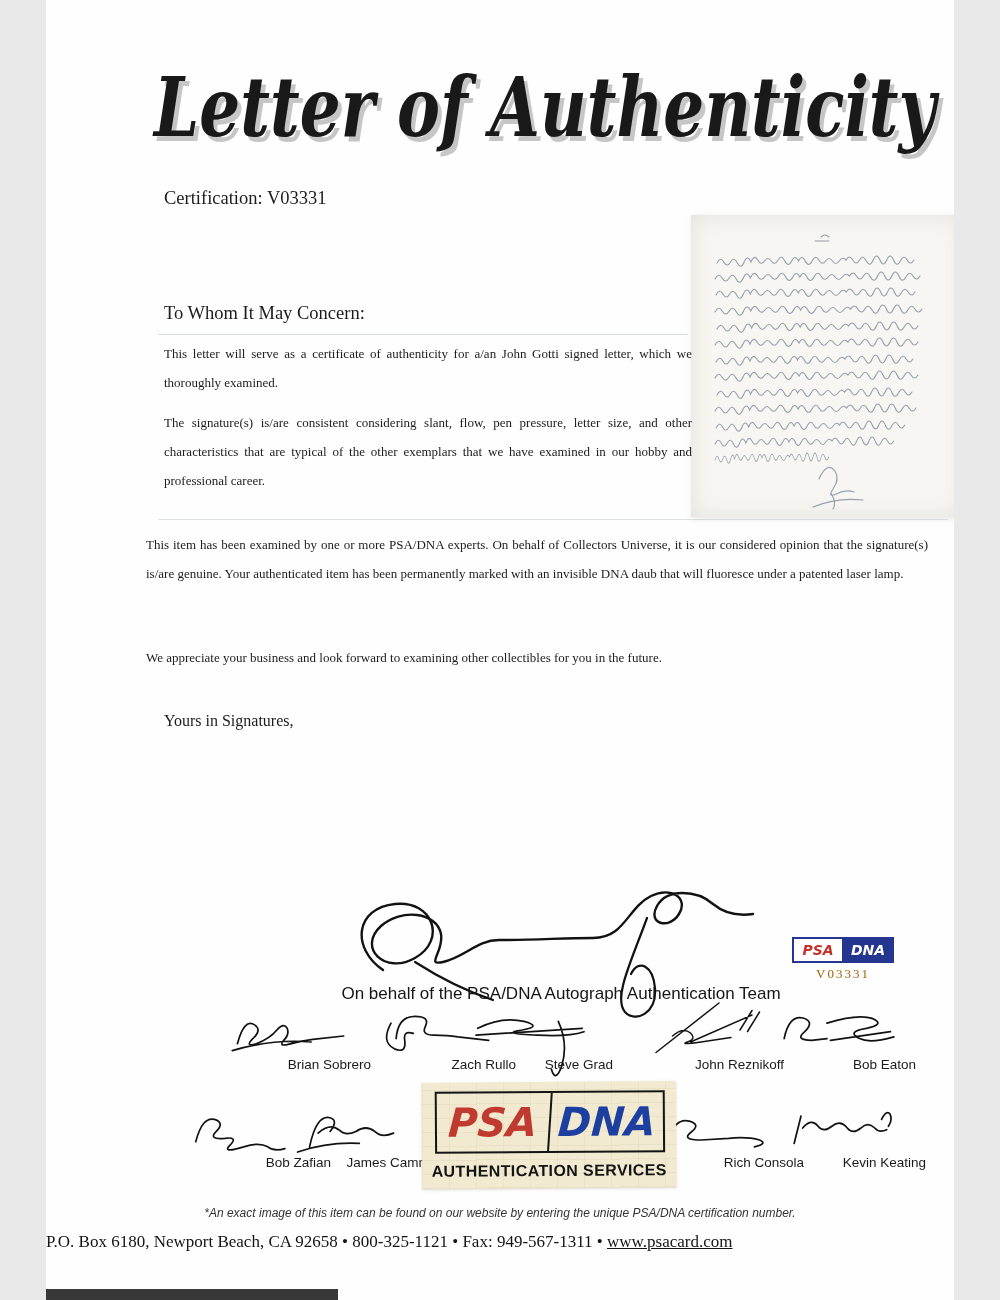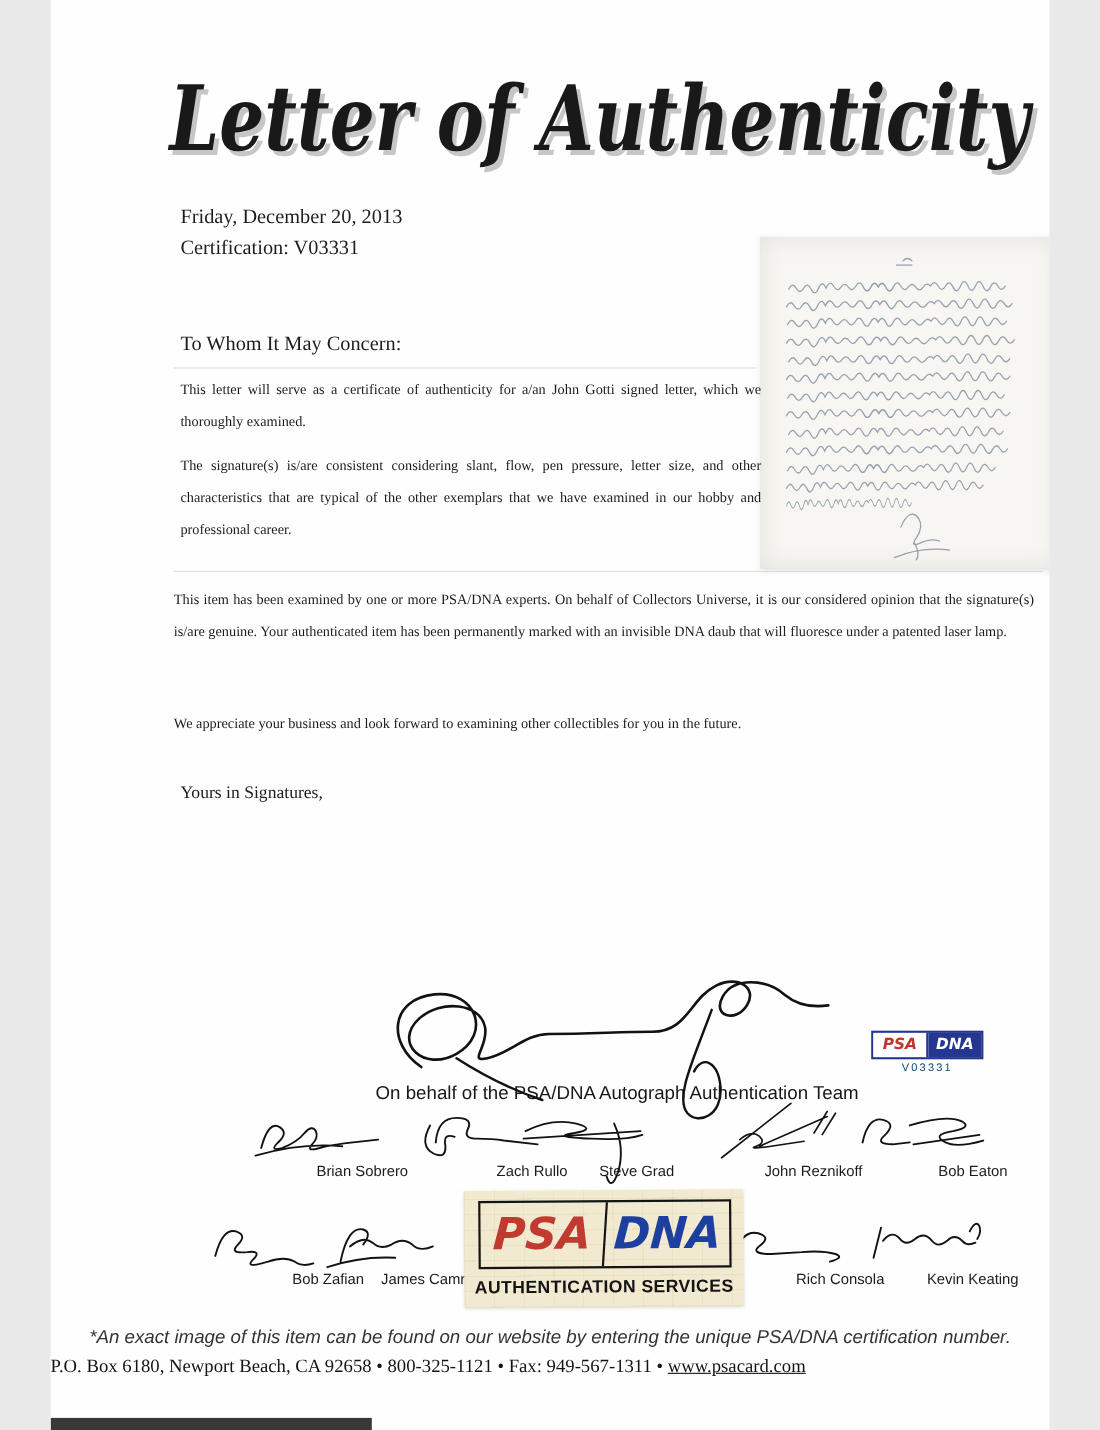--- a/index.html
+++ b/index.html
@@ -11,21 +11,21 @@
   .abs{position:absolute;}
   
   .title-svg{left:85px;top:40px;width:830px;height:140px;}
   .title-main{fill:#191919;font-family:"DejaVu Serif", serif;font-style:italic;font-weight:bold;}
   .title-shadow{fill:#9a9a9a;opacity:.55;font-family:"DejaVu Serif", serif;font-style:italic;font-weight:bold;}
   
   .meta-block{left:118px;top:184px;font-size:18.5px;line-height:28px;}
   .salutation{left:118px;top:303px;font-size:18.5px;}
   .para{font-size:13px;line-height:29px;text-align:justify;}
   .para-narrow{left:118px;width:528px;}
-  .para-wide{left:112px;width:782px;}
+  .para-wide{left:100px;width:782px;}
   .closing{left:118px;top:712px;font-size:16px;}
   .rule{height:1px;background:#b9c6bf;}
   
   .inset{
     left:645px;top:215px;width:272px;height:302px;
     background:#f7f6f2;
     box-shadow:inset 0 0 22px rgba(175,170,158,.28), 1px 2px 6px rgba(160,160,160,.25);
   }
   .inset svg{width:100%;height:100%;}
   .hw{stroke:#8590a3;stroke-width:1.15;fill:none;opacity:.85;stroke-linecap:round;}
@@ -34,22 +34,22 @@
     font-family:"Liberation Sans", sans-serif;font-size:17px;color:#161616;}
   .main-sig{left:295px;top:878px;width:420px;height:145px;overflow:visible;}
   .sig-stroke{stroke:#121212;fill:none;stroke-linecap:round;stroke-linejoin:round;}
   
   .cert-tag{left:746px;top:937px;width:102px;text-align:center;}
   .tag-box{display:flex;border:2px solid #24368f;background:#fff;height:22px;}
   .tag-psa,.tag-dna{flex:1;display:flex;align-items:center;justify-content:center;
     font-family:"DejaVu Sans", sans-serif;font-weight:bold;font-style:italic;font-size:14px;}
   .tag-psa{color:#c2332b;background:#fff;border-right:2px solid #24368f;}
   .tag-dna{color:#fff;background:#24368f;}
-  .tag-number{margin-top:3px;font-family:Liberation Sans, sans-serif;font-size:10px;
-    letter-spacing:2px;color:#0c4a6e;}
+  .tag-number{margin-top:3px;font-family:Liberation Serif, serif;font-size:13px;
+    letter-spacing:2px;color:#a16207;}
   
   .signer{width:160px;height:66px;}
   .signer svg{position:absolute;left:8px;top:0;width:150px;height:48px;overflow:visible;}
   .signer .name{position:absolute;left:0;bottom:0;width:100%;text-align:right;
     font-family:"Liberation Sans", sans-serif;font-size:13.5px;color:#1b1b1b;}
   
   .sticker{
     left:376px;top:1082px;width:254px;height:106px;
     background:#f1ead1;
     background-image:
@@ -62,37 +62,36 @@
   .sbox{flex:1;display:flex;align-items:center;justify-content:center;
     font-family:"DejaVu Sans", sans-serif;font-weight:bold;font-style:italic;
     font-size:40px;transform:skewX(-4deg);}
   .sbox-psa{color:#c03a30;border-right:2px solid #141414;}
   .sbox-dna{color:#1d3f9f;}
   .sticker-caption{position:absolute;left:0;bottom:8px;width:100%;text-align:center;
     font-family:"Liberation Sans", sans-serif;font-weight:bold;font-size:16px;
     letter-spacing:.4px;color:#141414;white-space:nowrap;}
   
   .footnote{left:0;top:1206px;width:100%;text-align:center;
-    font-family:"Liberation Sans", sans-serif;font-style:italic;font-size:17px;color:#333;}
+    font-family:"Liberation Sans", sans-serif;font-style:italic;font-size:12px;color:#333;}
   .address{left:0;top:1232px;width:100%;text-align:left;font-size:17px;color:#141414;}
   .address a{color:#141414;text-decoration:underline;}
   .scan-band{left:0;top:1289px;width:292px;height:11px;background:#383838;}
 </style>
 </head>
 <body>
 
 <div class="page">
 
   <svg class="abs title-svg" viewBox="0 0 830 140">
     <text class="title-shadow" x="418" y="101" text-anchor="middle" font-size="82" textLength="782" lengthAdjust="spacingAndGlyphs">Letter of Authenticity</text>
     <text class="title-main" x="414" y="96" text-anchor="middle" font-size="82" textLength="782" lengthAdjust="spacingAndGlyphs">Letter of Authenticity</text>
   </svg>
 
   <div class="abs meta-block">
-    <div>Friday, December 20, 2013</div>
     <div>Certification: V03331</div>
   </div>
 
   <div class="abs inset">
     <svg viewBox="0 0 272 302">
       <defs>
         <path id="hwline" d="M0 2 q3.5 -7 7 -1 t7 0 t7 1 t7 -1 t7 0 q3.5 -8 7 -2 t7 1 t7 0 t7 -1 t7 1 t7 0 t7 0 q3.5 -7 7 0 t7 0 t7 -1 t7 1 t7 0 t7 0 t7 -1 q3.5 -6 7 0 t7 0 t7 1 t7 -1 t7 0 t7 0 t7 0 t7 1 t7 -1 t7 0"></path>
       </defs>
       <path class="hw" d="M124 26 h14 M130 22 q4 -4 8 0"></path>
       <use href="#hwline" class="hw" transform="translate(26 46) scale(0.97 1)"></use>

